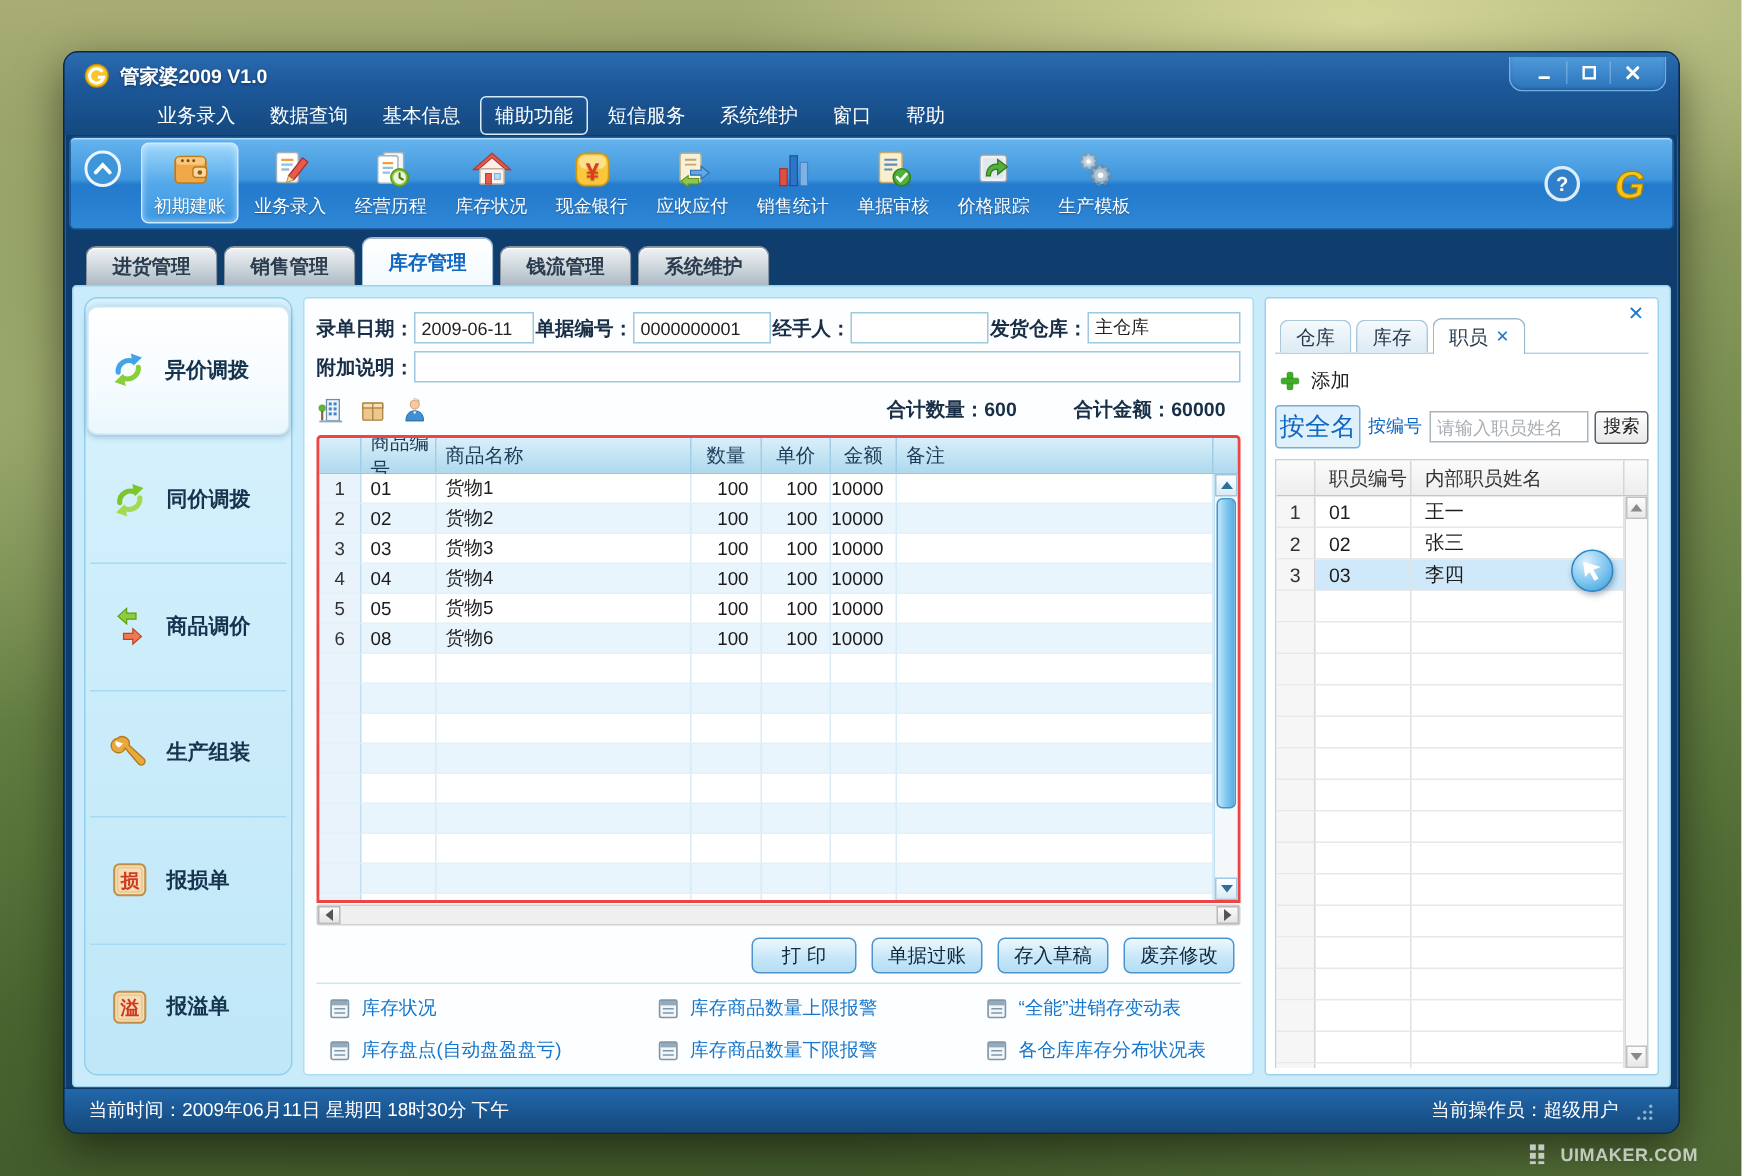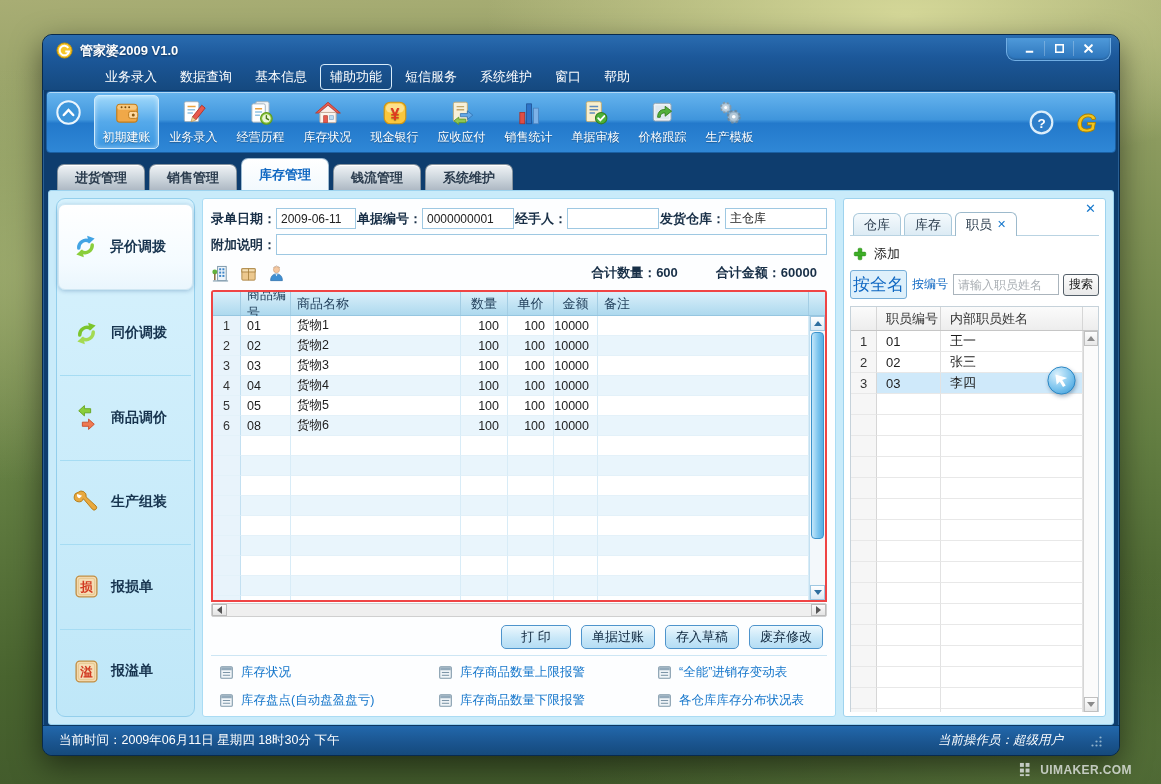--- a/index.html
+++ b/index.html
@@ -184,21 +184,21 @@
   .gtri-up { width:0; height:0; border-left:4px solid transparent; border-right:4px solid transparent; border-bottom:5px solid #8a8a8a; }
   .gtri-down { width:0; height:0; border-left:4px solid transparent; border-right:4px solid transparent; border-top:5px solid #8a8a8a; }
   .cursor-badge { position:absolute; top:58px; right:21px; width:31px; height:31px; z-index:6;
     filter:drop-shadow(1px 2px 2px rgba(0,40,80,.35)); }
 
   
   .statusbar { height:30px; flex:none; display:flex; align-items:center; padding:0 16px;
     background:linear-gradient(180deg,#2268ac 0%, #1a548e 60%, #154а7c 100%);
     background:linear-gradient(180deg,#2268ac 0%, #1a548e 60%, #154a7c 100%);
     border-top:1px solid #0c3863; color:#fff; font-size:12.5px; }
-  .status-right { margin-left:auto; display:flex; align-items:center; gap:26px;font-style:italic; }
+  .status-right { margin-left:auto; display:flex; align-items:center; gap:10px; }
   .grip { width:14px; height:14px; }
 
   .watermark { position:absolute; right:29px; bottom:7px; display:flex; align-items:center; gap:6px;
     color:rgba(226,230,228,.8); font-size:12px; font-weight:bold; letter-spacing:.4px; }
   .watermark .icon { width:15px; height:15px; }
 </style>
 </head>
 <body>
 
 <div class="desktop">

